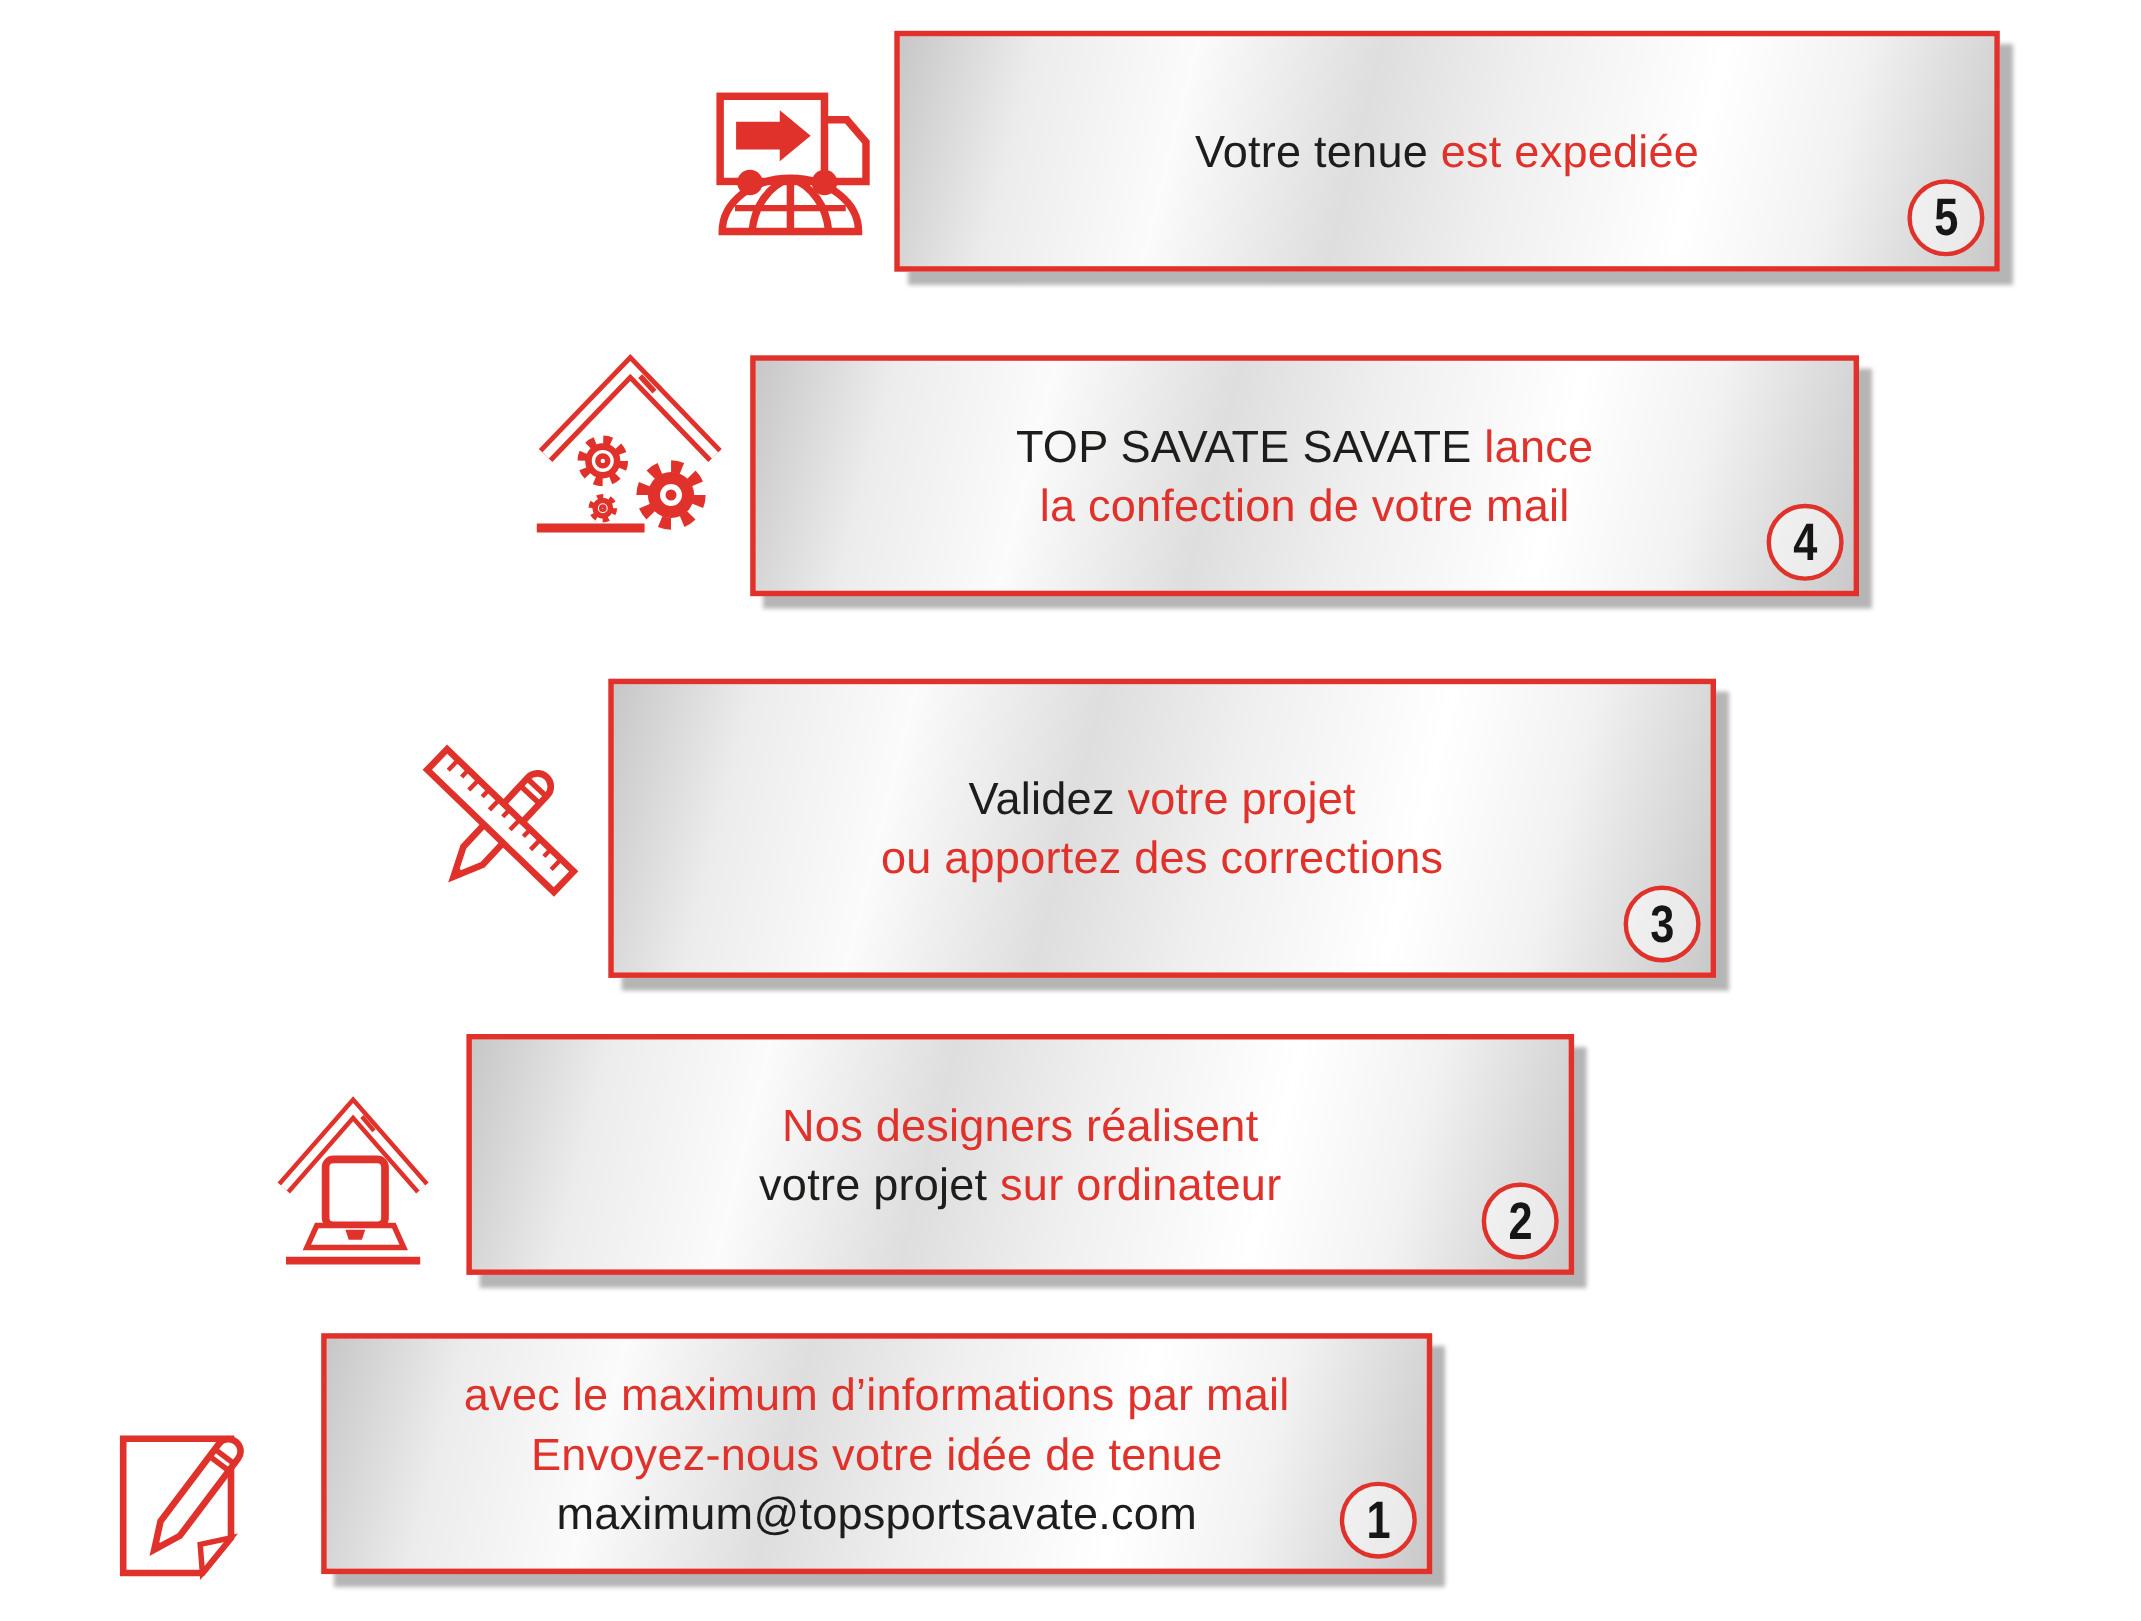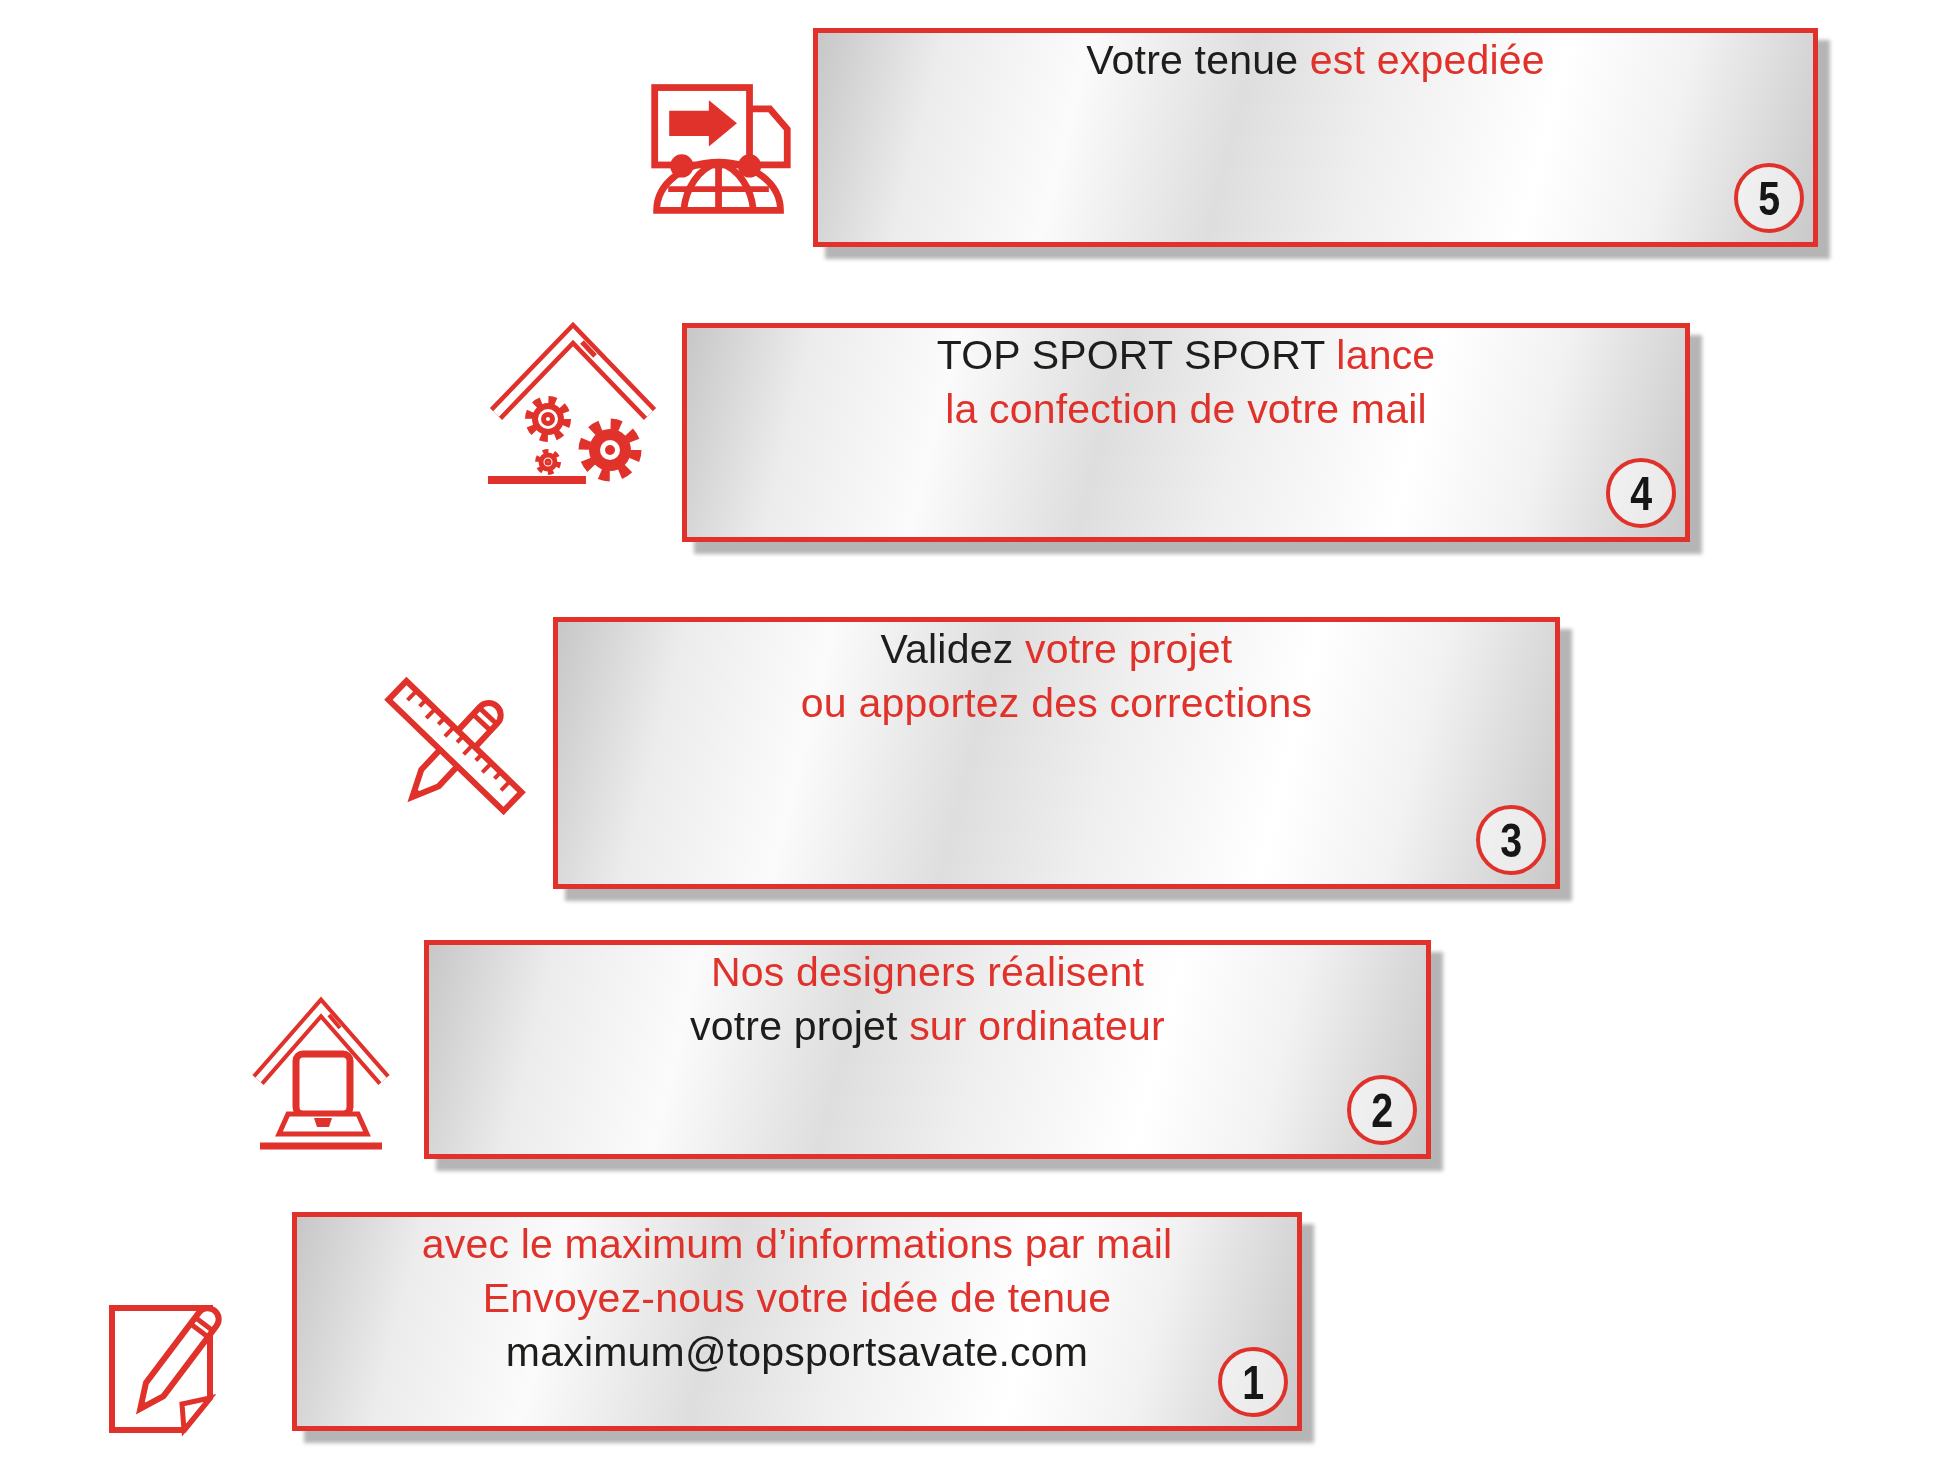--- a/index.html
+++ b/index.html
@@ -11,21 +11,21 @@
     font-family:"Liberation Sans","DejaVu Sans",sans-serif;
   }
   .bar{
     position:absolute;
     box-sizing:border-box;
     border:5px solid #e0312a;
     background:linear-gradient(104deg,
       #c7c7c7 0%, #ececec 12%, #fbfbfb 26%, #dedede 42%,
       #efefef 55%, #ffffff 72%, #f2f2f2 84%, #c9c9c9 100%);
     box-shadow:12px 12px 4px #b5b5b5;
-    display:flex;flex-direction:column;justify-content:flex-start;align-items:center;
+    display:flex;flex-direction:column;justify-content:center;align-items:center;
   }
   .line{
     font-size:41px;line-height:54px;white-space:nowrap;letter-spacing:.2px;
   }
   .seg-red{color:#e0312a;}
   .seg-black{color:#1d1d1b;}
   .badge{
     position:absolute;right:9px;bottom:9px;
     width:62px;height:62px;border:4px solid #e0312a;border-radius:50%;
     display:flex;align-items:center;justify-content:center;
@@ -92,21 +92,21 @@
         <circle cx="62" cy="170" r="7" stroke-width="5" fill="#ffffff"></circle>
         <circle cx="62" cy="170" r="2" stroke-width="3"></circle>
       </g>
       <circle cx="124" cy="158" r="26" fill="none" stroke="#e0312a" stroke-width="11" stroke-dasharray="10 10.4"></circle>
       <circle cx="124" cy="158" r="21" fill="#e0312a"></circle>
       <circle cx="124" cy="158" r="10" fill="#ffffff"></circle>
       <circle cx="124" cy="158" r="5" fill="#e0312a"></circle>
     </svg>
   </div>
   <div class="bar" id="bar4">
-    <div class="line"><span class="seg-black">TOP SPORT SPORT </span><span class="seg-red">lance</span></div>
+    <div class="line"><span class="seg-black">TOP SAVATE SAVATE </span><span class="seg-red">lance</span></div>
     <div class="line"><span class="seg-red">la confection de votre mail</span></div>
     <div class="badge">
         <span>4</span>
       </div>
   </div>
 
   <div class="icon" id="icon3">
     <svg viewBox="0 0 150 170" width="150" height="170">
       <g transform="rotate(-47 75 82)">
         <path d="M34 70 H120 a12 12 0 0 1 12 12 a12 12 0 0 1 -12 12 H34 L8 82 Z" fill="#ffffff" stroke="#e0312a" stroke-width="6"></path>

